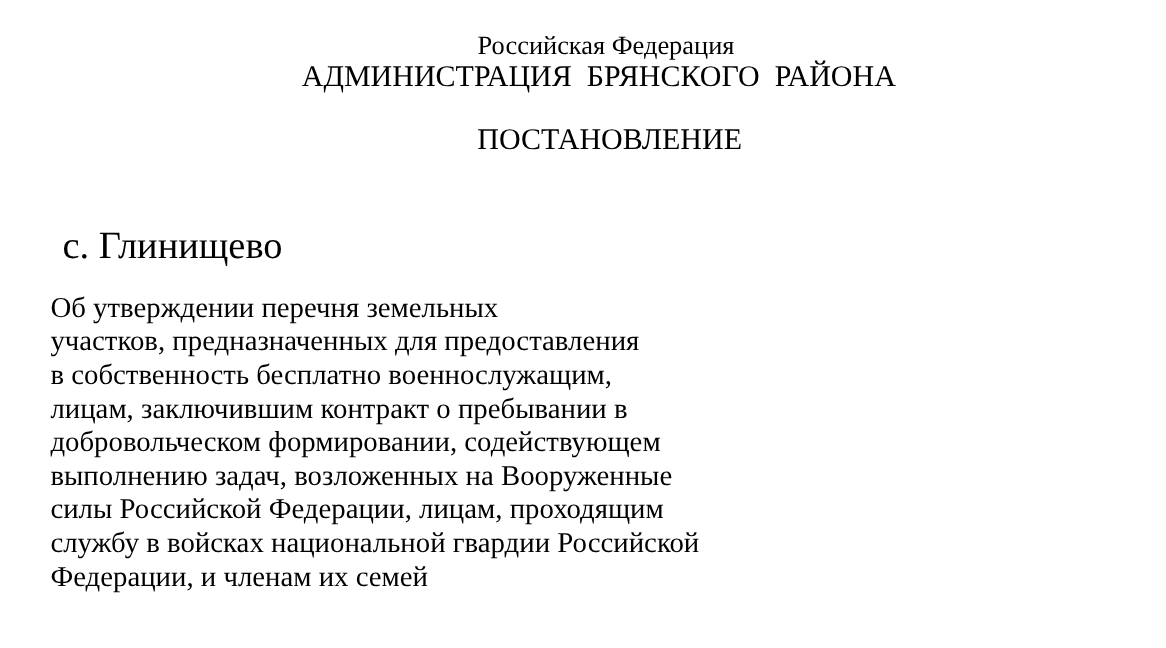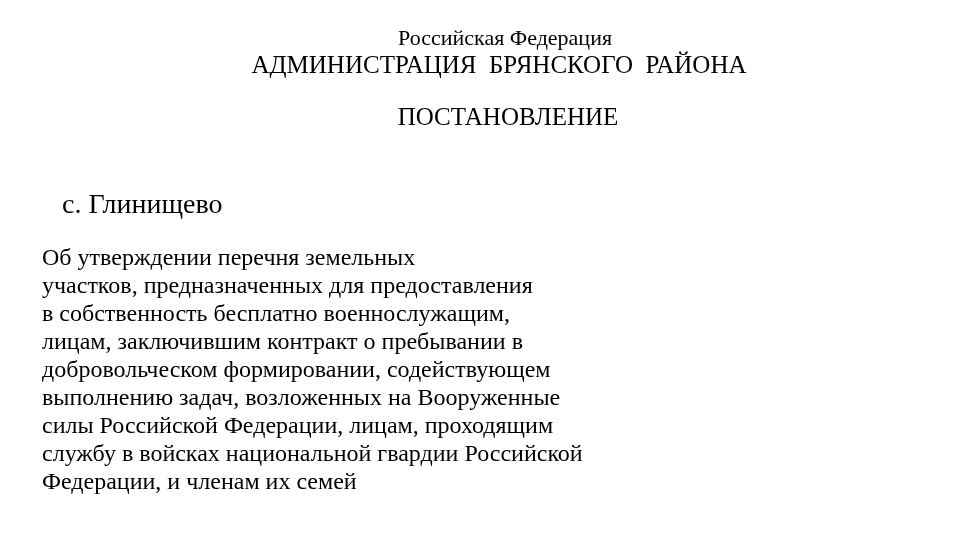--- a/index.html
+++ b/index.html
@@ -48,22 +48,22 @@
     margin-left: 20px;
   }
   .l-date {
     top: 162px;
     left: 12px;
     font-size: 24px;
     line-height: 28px;
   }
   .l-place {
     top: 190px;
-    left: 62px;
-    font-size: 28px;
+    left: 52px;
+    font-size: 32px;
     line-height: 28px;
     text-align: right;
   }
   .l-subject {
     top: 243px;
     left: 10px;
     width: 700px;
     font-size: 24px;
     line-height: 28px;
     margin-left: 32px;

